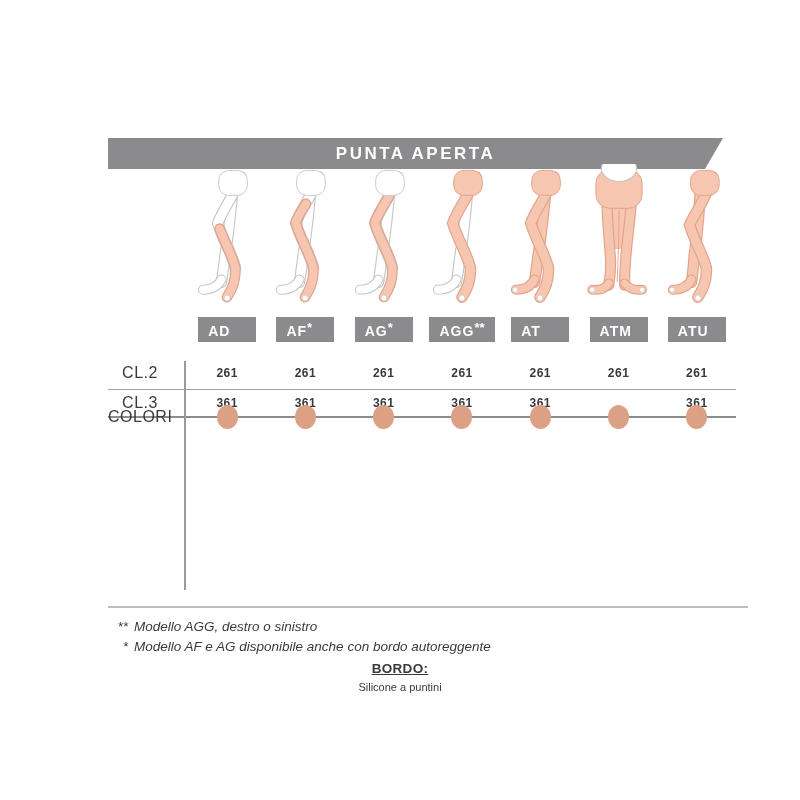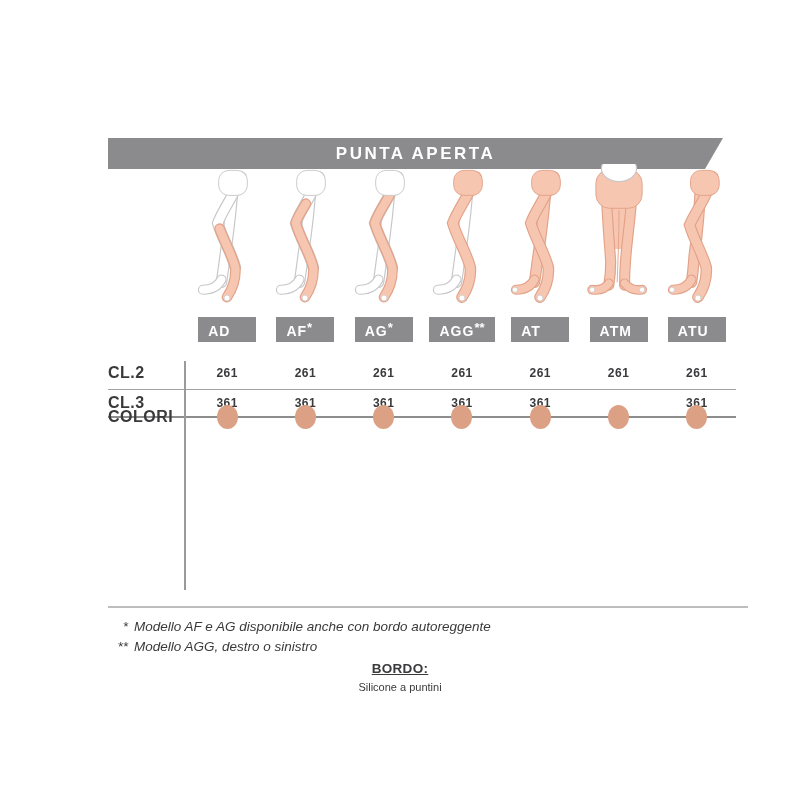--- a/index.html
+++ b/index.html
@@ -37,21 +37,21 @@
     font-weight:bold; font-size:14px; letter-spacing:1px;
     padding:3px 10px 3px 10px; min-width:58px; text-align:left;
   }
   .model-label .sup { font-size:13px; vertical-align:4px; letter-spacing:0; }
 
   
   .cl2-row { top:357px; height:33px; border-bottom:1px solid #a3a3a3; }
   .cl3-row { top:390px; height:28px; border-bottom:2px solid #8d8d8d; }
   .colori-row { top:398px; height:38px; }
   .row-header {
-    text-align:left; padding-right:16px; font-weight:bold;
+    text-align:center; padding-right:16px; font-weight:normal;
     font-size:16px; letter-spacing:0.5px;
   }
   .num { font-weight:bold; font-size:12px; letter-spacing:0.5px; }
   .swatch {
     width:21px; height:24px; border-radius:50%;
     background:#dca185; margin:0 auto;
   }
 
   
   .vline { position:absolute; left:184px; top:361px; width:1.5px; height:229px; background:#9a9a9a; }
@@ -254,24 +254,24 @@
     <div class="cell">
         <div class="swatch"></div>
       </div>
   </div>
 
   <div class="vline"></div>
   <div class="divider"></div>
 
   <div class="footnotes">
     <div class="footnote">
+      <span class="mark">**</span><span>Modello AGG, destro o sinistro</span>
+    </div>
+    <div class="footnote">
       <span class="mark">*</span><span>Modello AF e AG disponibile anche con bordo autoreggente</span>
-    </div>
-    <div class="footnote">
-      <span class="mark">**</span><span>Modello AGG, destro o sinistro</span>
     </div>
   </div>
 
   <div class="bordo">
     <div class="bordo-title">BORDO:</div>
     <div class="bordo-sub">Silicone a puntini</div>
   </div>
 
 </div>
 

